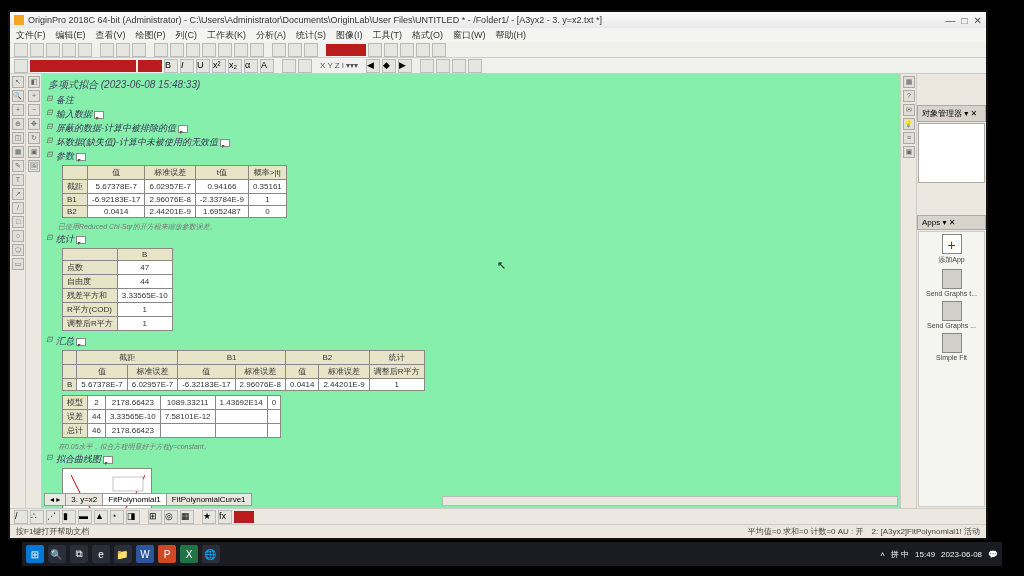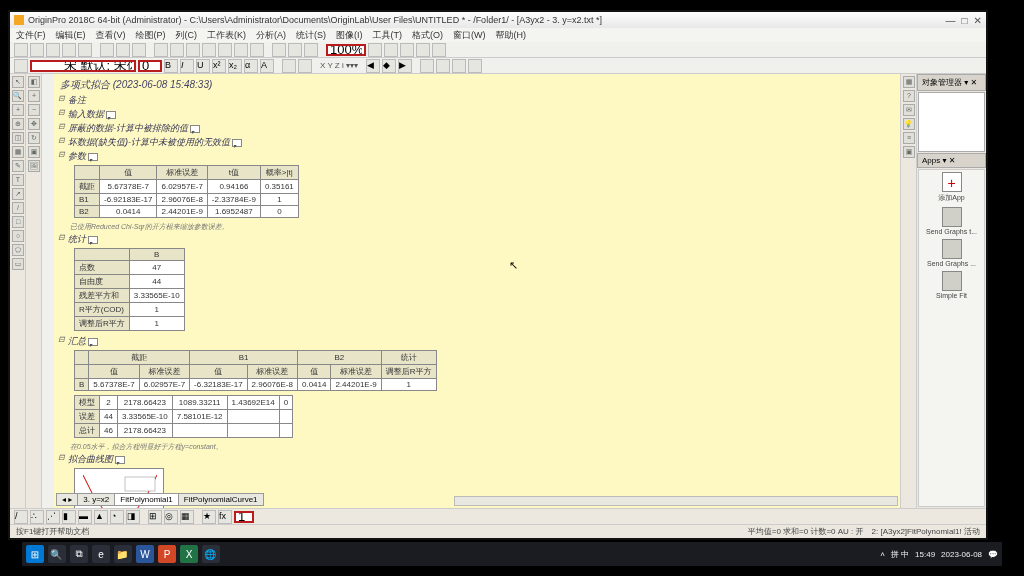--- a/index.html
+++ b/index.html
@@ -12,34 +12,34 @@
 .origin-window { position: absolute; left: 0; top: 0; right: 0; bottom: 0; background: #f0f0ec; display: flex; flex-direction: column; font-size: 9px; }
 
 .titlebar { height: 16px; background: linear-gradient(#fdfdfd,#e8e8e8); display: flex; align-items: center; padding: 0 4px; font-size: 9px; color: #333; }
 .titlebar .wincontrols { margin-left: auto; display: flex; gap: 6px; font-size: 10px; color: #555; }
 
 .menubar { height: 14px; background: #f4f4f0; display: flex; align-items: center; gap: 10px; padding: 0 6px; font-size: 9px; color: #333; }
 
 .toolbar { height: 16px; background: #f0f0ec; border-bottom: 1px solid #ccc; display: flex; align-items: center; gap: 2px; padding: 0 4px; }
 .tb-btn { width: 14px; height: 14px; background: #e6e6e0; border: 1px solid #bbb; }
 .tb-sep { width: 4px; }
-.tb-input { width: 40px; height: 12px; background: #fff; border: 2px solid #b91c1c; font-size: 13px; padding: 0 2px; }
+.tb-input { width: 40px; height: 12px; background: #fff; border: 6px solid #b91c1c; font-size: 11px; padding: 0 2px; }
 .tb-text { font-size: 8px; color: #555; }
 
 .main-row { flex: 1; display: flex; overflow: hidden; }
 
 .left-vtb { width: 16px; background: #ece8e0; border-right: 1px solid #ccc; display: flex; flex-direction: column; gap: 2px; padding: 2px; }
 .left-vtb2 { width: 16px; background: #ece8e0; border-right: 1px solid #ccc; display: flex; flex-direction: column; gap: 2px; padding: 2px; }
 .vb { width: 12px; height: 12px; background: #e0e0d8; border: 1px solid #aaa; font-size: 7px; text-align: center; line-height: 10px; color: #666;}
 
-.workspace { flex: 1; background: #fef9c3; position: relative; overflow: hidden; margin-left: 12px; }
+.workspace { flex: 1; background: #86efac; position: relative; overflow: hidden; }
 .right-vtb { width: 16px; background: #ece8e0; border-left: 1px solid #ccc; display: flex; flex-direction: column; gap: 2px; padding: 2px; }
 
 .side-panel { width: 70px; background: #ece8e0; border-left: 1px solid #ccc; display: flex; flex-direction: column; font-size: 8px; }
-.side-header { background: #d8d4cc; padding: 2px 4px; border: 1px solid #aaa; font-size: 8px; }
+.side-header { background: #d8d4cc; padding: 2px 4px; border: 1px solid #aaa; font-size: 8px; margin-top: 31px; }
 .side-body { flex: 0 0 60px; background: #fff; border: 1px solid #aaa; margin: 1px; }
 .apps-area { flex: 1; background: #f4f4f0; border: 1px solid #ccc; margin: 1px; padding: 2px; }
 .app-item { display: flex; flex-direction: column; align-items: center; font-size: 7px; margin-bottom: 4px; color: #444; }
 .app-icon { width: 20px; height: 20px; background: #d0d0c8; border: 1px solid #888; margin-bottom: 1px; }
 
 
 .report { padding: 4px 6px; color: #333; }
 .report-title { font-style: italic; color: #446; font-size: 10px; margin-bottom: 2px; }
 .tree-item { font-style: italic; color: #335; font-size: 9px; margin: 1px 0; padding-left: 8px; position: relative; }
 .tree-item::before { content: "⊟"; position: absolute; left: -2px; font-size: 8px; color: #666; }

